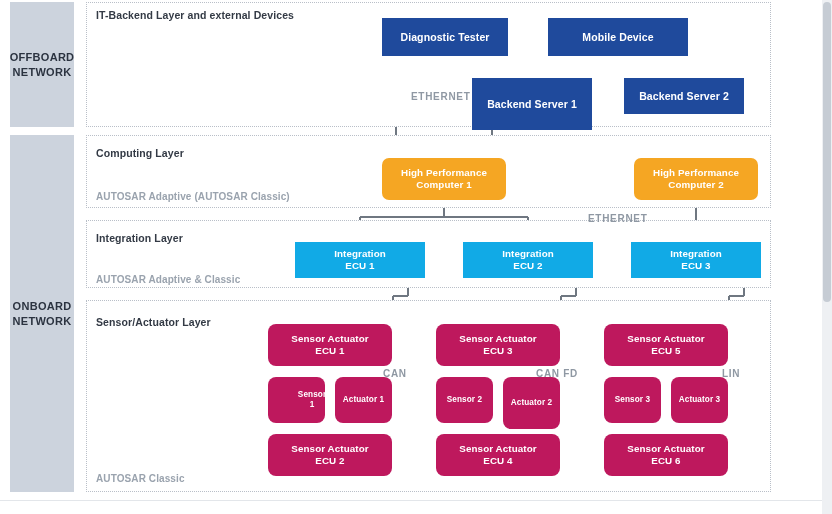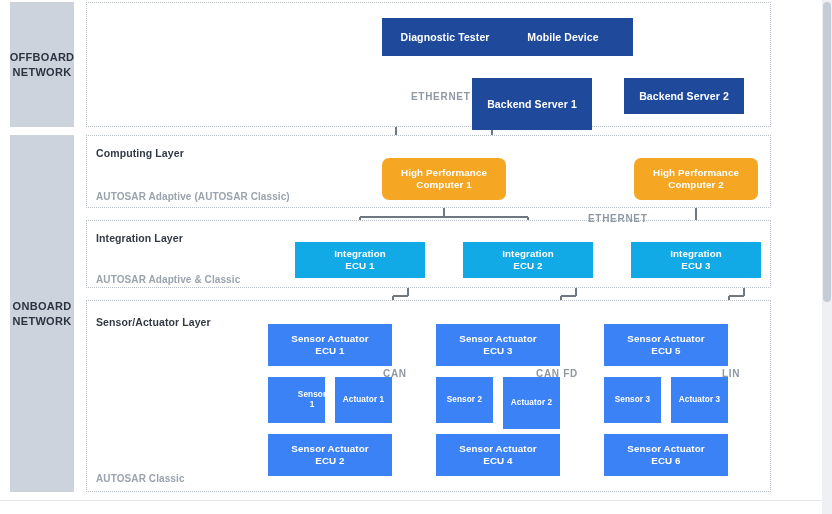--- a/index.html
+++ b/index.html
@@ -48,21 +48,21 @@
     position: absolute;
     display: flex; align-items: center; justify-content: center;
     text-align: center; color: #ffffff;
     font-weight: 700; line-height: 1.22;
     letter-spacing: .1px;
     z-index: 5;
   }
   .node.dark   { background: #1f4a9c; }
   .node.orange { background: #f5a623; border-radius: 7px; }
   .node.cyan   { background: #11aae6; }
-  .node.red    { background: #3b82f6; }
+  .node.red    { background: #be185d; border-radius: 8px; }
 
   .node .lbl { display: block; padding: 0 4px; }
   .t-11 { font-size: 10.5px; }
   .t-10 { font-size:  9.8px; }
   .t-8  { font-size:  8.2px; font-weight: 700; }
 
   
   .bus-label {
     position: absolute;
     font-size: 10px; font-weight: 700; letter-spacing: .7px;
@@ -138,34 +138,35 @@
       <span>ONBOARD</span><br>
       <span>NETWORK</span>
     </div>
   </div>
 
   <div class="panel" style="left:86px; top:2px; width:685px; height:125px;"></div>
   <div class="panel" style="left:86px; top:135px; width:685px; height:73px;"></div>
   <div class="panel" style="left:86px; top:220px; width:685px; height:68px;"></div>
   <div class="panel" style="left:86px; top:300px; width:685px; height:192px;"></div>
 
+  <div class="panel-title" style="left:96px; top:9px;">IT-Backend Layer and external Devices</div>
 
   <div class="panel-title" style="left:96px; top:147px;">Computing Layer</div>
   <div class="panel-sub" style="left:96px; top:191px;">AUTOSAR Adaptive (AUTOSAR Classic)</div>
 
   <div class="panel-title" style="left:96px; top:232px;">Integration Layer</div>
   <div class="panel-sub" style="left:96px; top:274px;">AUTOSAR Adaptive &amp; Classic</div>
 
   <div class="panel-title" style="left:96px; top:316px;">Sensor/Actuator Layer</div>
   <div class="panel-sub" style="left:96px; top:473px;">AUTOSAR Classic</div>
 
   <div class="node dark" style="left:382px; top:18px; width:126px; height:38px;">
     <span class="lbl t-11">Diagnostic Tester</span>
   </div>
-  <div class="node dark" style="left:493px; top:18px; width:140px; height:38px;">
+  <div class="node dark" style="left:548px; top:18px; width:140px; height:38px;">
     <span class="lbl t-11">Mobile Device</span>
   </div>
   <div class="node dark" style="left:472px; top:78px; width:120px; height:52px;">
     <span class="lbl t-11">Backend Server 1</span>
   </div>
   <div class="node dark" style="left:624px; top:78px; width:120px; height:36px;">
     <span class="lbl t-11">Backend Server 2</span>
   </div>
   <div class="bus-label" style="left:411px; top:91px;">ETHERNET</div>
 

